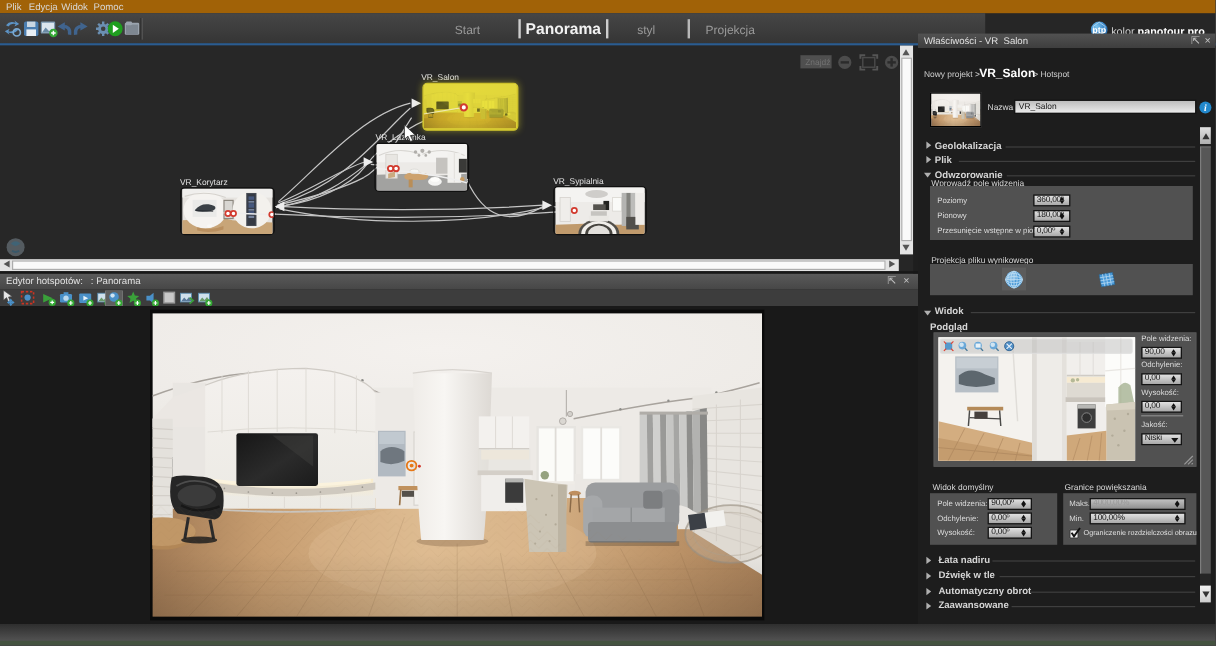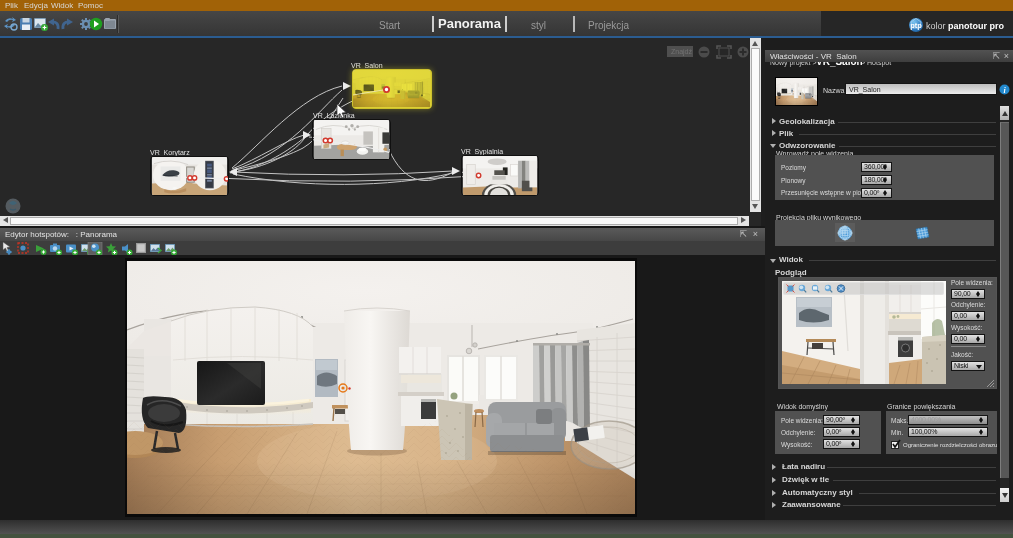--- a/index.html
+++ b/index.html
@@ -26,21 +26,21 @@
 
 
 #edheader { left:0; top:228px; width:765px; height:13px;
   background:linear-gradient(#5a5a5a,#474747); color:#e2e2e2; font-size:8px; }
 #edtoolbar { left:0; top:241px; width:765px; height:14px; background:#3d3d3d; }
 #panoarea { left:0; top:255px; width:765px; height:265px; background:#191919; }
 #panoframe { left:125px; top:258px; width:512px; height:259px; background:#0a0a0a; }
 
 
 #rpanel { left:765px; top:38px; width:248px; height:482px; background:#1d1d1d; }
-#rtitle { left:765px; top:50px; width:248px; height:12px;
+#rtitle { left:765px; top:28px; width:248px; height:12px;
   background:linear-gradient(#525252,#3e3e3e); color:#e0e0e0; font-size:8px; }
 .sect { position:absolute; color:#d6d6d6; font-size:8px; white-space:nowrap;font-weight:bold; }
 .arr { position:absolute; width:0; height:0; }
 .rule { position:absolute; height:1px; background:#3f3f3f; }
 .grpbox { position:absolute; background:#515151; }
 .grplabel { position:absolute; color:#d6d6d6; font-size:7px; white-space:nowrap; }
 .flabel { position:absolute; color:#dcdcdc; font-size:6.5px; white-space:nowrap; }
 .spin { position:absolute; background:linear-gradient(#e2e2e2,#a8a8a8);
   border:1px solid #141414; color:#111; font-size:7px; line-height:8px;
   white-space:nowrap; overflow:hidden; letter-spacing:-0.2px; }
@@ -800,21 +800,21 @@
       </svg>
     <span class="abs" style="left:138px;top:404px;font-size:6px;color:#e0e0e0;white-space:nowrap">Ograniczenie rozdzielczości obrazu</span>
 
     <div class="arr" style="left:7px;top:426px;border-left:4px solid #b0b0b0;border-top:3px solid transparent;border-bottom:3px solid transparent"></div>
     <span class="sect" style="left:17px;top:424px">Łata nadiru</span>
     <div class="rule" style="left:62px;top:429px;width:169px"></div>
     <div class="arr" style="left:7px;top:439px;border-left:4px solid #b0b0b0;border-top:3px solid transparent;border-bottom:3px solid transparent"></div>
     <span class="sect" style="left:17px;top:437px">Dźwięk w tle</span>
     <div class="rule" style="left:68px;top:442px;width:163px"></div>
     <div class="arr" style="left:7px;top:452px;border-left:4px solid #b0b0b0;border-top:3px solid transparent;border-bottom:3px solid transparent"></div>
-    <span class="sect" style="left:17px;top:450px">Automatyczny styl</span>
+    <span class="sect" style="left:17px;top:450px">Automatyczny obrot</span>
     <div class="rule" style="left:94px;top:455px;width:137px"></div>
     <div class="arr" style="left:7px;top:464px;border-left:4px solid #b0b0b0;border-top:3px solid transparent;border-bottom:3px solid transparent"></div>
     <span class="sect" style="left:17px;top:462px">Zaawansowane</span>
     <div class="rule" style="left:78px;top:467px;width:153px"></div>
 
     <div class="abs" style="left:235px;top:68px;width:9px;height:396px;background:#262626"></div>
     <div class="abs" style="left:235px;top:68px;width:9px;height:14px;background:linear-gradient(#e0e0e0,#b0b0b0)"></div>
     <div class="arr" style="left:237px;top:73px;border-bottom:5px solid #333;border-left:3.5px solid transparent;border-right:3.5px solid transparent"></div>
     <div class="abs" style="left:235px;top:84px;width:9px;height:356px;background:#575757;border-left:1px solid #7d7d7d;border-top:1px solid #6d6d6d"></div>
     <div class="abs" style="left:235px;top:450px;width:9px;height:14px;background:linear-gradient(#f4f4f4,#cccccc)"></div>

